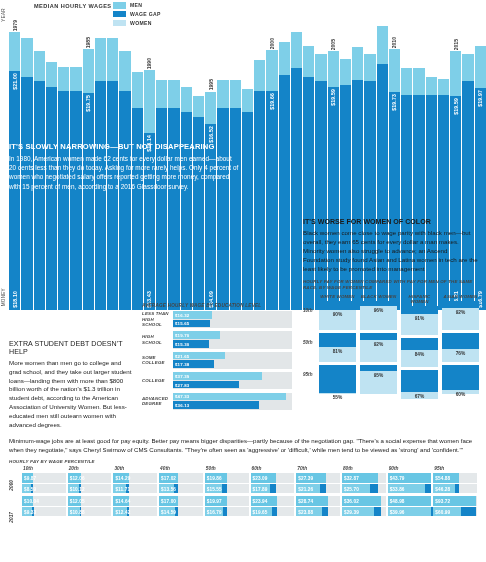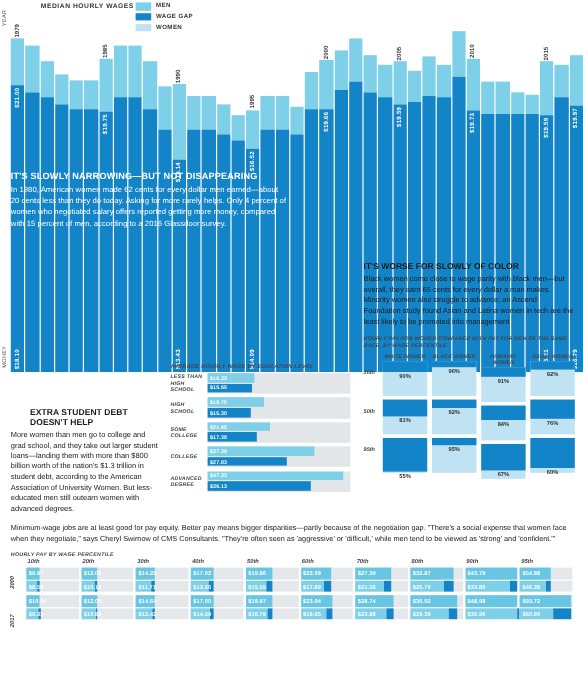--- a/index.html
+++ b/index.html
@@ -78,21 +78,21 @@
   .edu-b { position: relative; height: 7.6px; margin-bottom: 1px; }
   .edu-b.m { background: #7ecfe8; }
   .edu-b.w { background: #1484c8; }
   .edu-b span {
     position: absolute; left: 2px; top: 50%; transform: translateY(-50%);
     font-size: 4.4px; color: #ffffff; font-weight: bold; letter-spacing: .15px;
   }
 
   
   .debt { position: absolute; left: 9px; top: 340px; width: 126px; }
-  .debt-h { font-size: 7.1px; font-weight: bold; color: #1a1a1a; margin-bottom: 3px; letter-spacing: .05px; margin-left: 16px; }
+  .debt-h { font-size: 7.1px; font-weight: normal; color: #1a1a1a; margin-bottom: 3px; letter-spacing: .05px; }
   .debt-p { font-size: 6.2px; line-height: 1.42; color: #1a1a1a; }
 
   
   .woc { position: absolute; left: 303px; top: 218px; width: 176px; }
   .woc-h { font-size: 7.1px; font-weight: bold; color: #1a1a1a; margin-bottom: 3px; }
   .woc-p { font-size: 6.2px; line-height: 1.45; color: #1a1a1a; margin-bottom: 5px; }
   .woc-cap { font-size: 4.4px; font-style: italic; font-weight: bold; color: #444; line-height: 1.35; letter-spacing: .2px; margin-bottom: 3px; }
   .woc-grid { display: flex; }
   .woc-rowlabels { width: 16px; flex: 0 0 16px; position: relative; }
   .woc-rl { position: absolute; font-size: 4.6px; font-style: italic; color: #444; font-weight: bold; left: 0; }
@@ -415,21 +415,21 @@
             </div>
             <div class="edu-b w" style="width: 72.26%;">
               <span>$36.13</span>
             </div>
           </div>
         </div>
       </div>
   </div>
 
   <div class="woc">
-    <div class="woc-h">IT'S WORSE FOR SLOWLY OF COLOR</div>
+    <div class="woc-h">IT'S WORSE FOR WOMEN OF COLOR</div>
     <div class="woc-p">Black women come close to wage parity with black men—but overall, they earn 65 cents for every dollar a man makes. Minority women also struggle to advance; an Ascend Foundation study found Asian and Latina women in tech are the least likely to be promoted into management</div>
     <div class="woc-cap">HOURLY PAY FOR WOMEN COMPARED WITH PAY FOR MEN OF THE SAME RACE, BY WAGE PERCENTILE</div>
     <div class="woc-grid">
       <div class="woc-rowlabels" id="woc-rowlabels">
           <div class="woc-rl" style="top: 14px;">10th</div>
           <div class="woc-rl" style="top: 46px;">50th</div>
           <div class="woc-rl" style="top: 78px;">95th</div>
         </div>
       <div class="woc-cols" id="woc-cols">
           <div class="woc-col">

